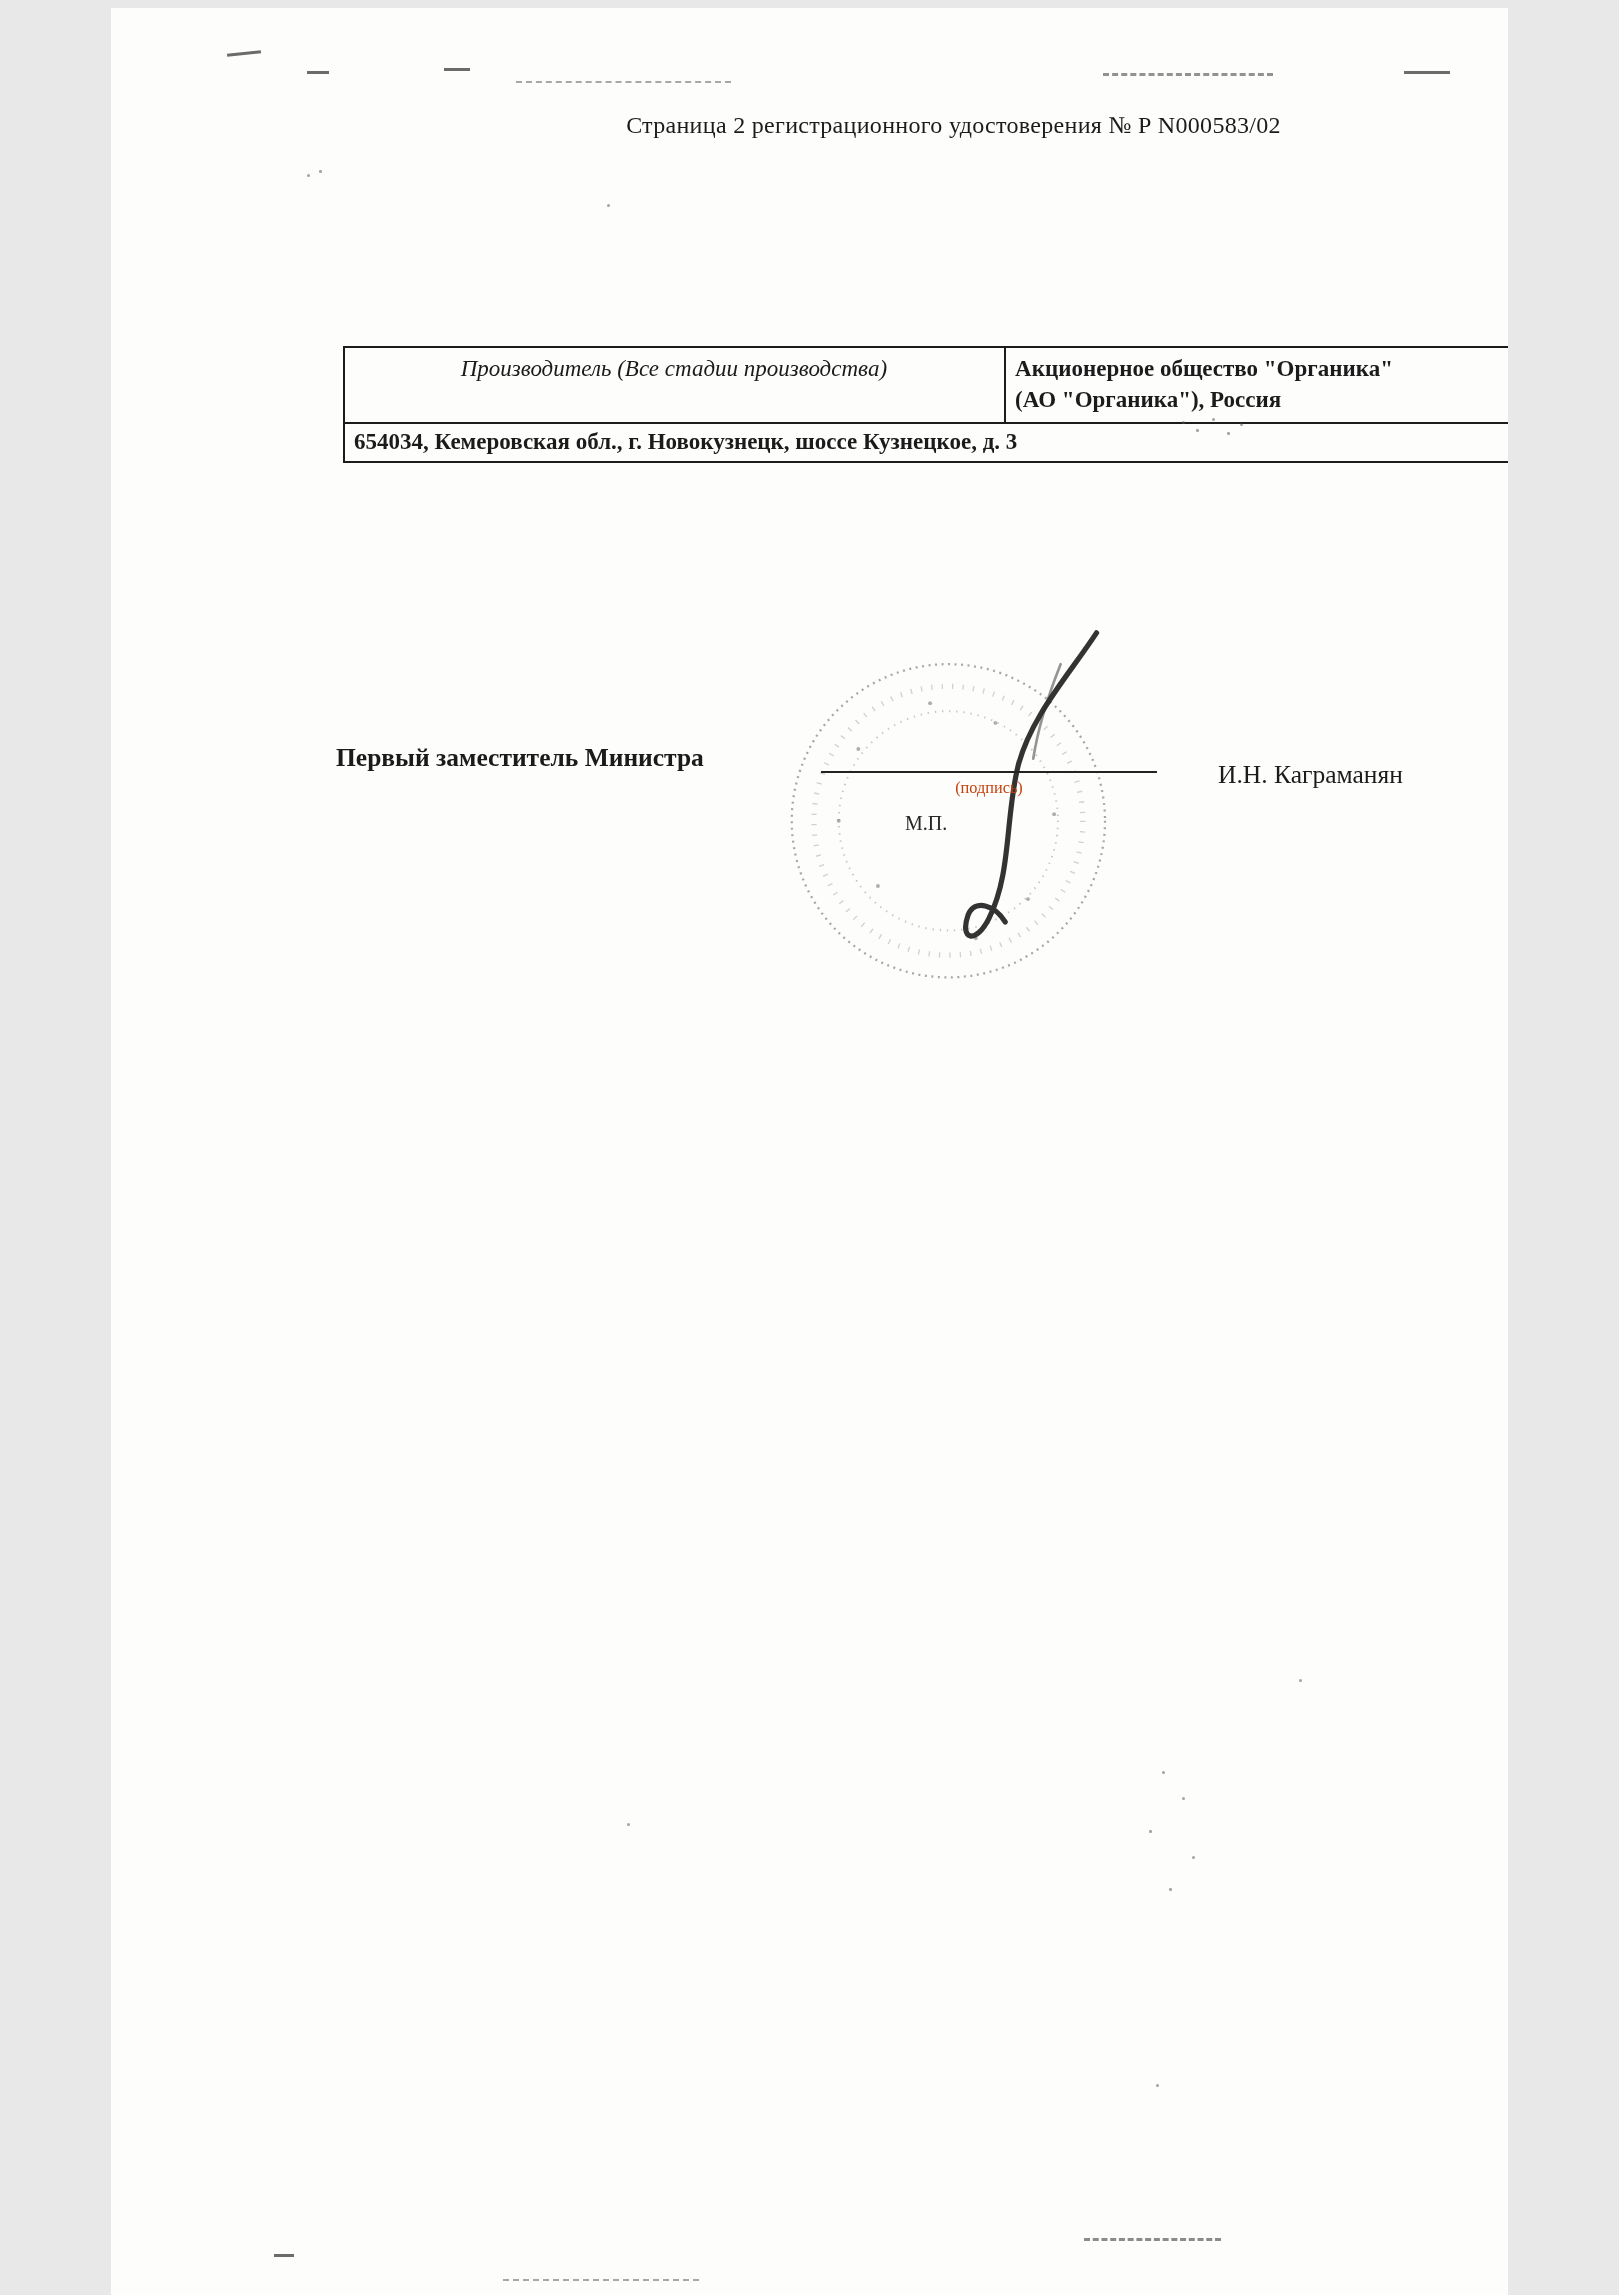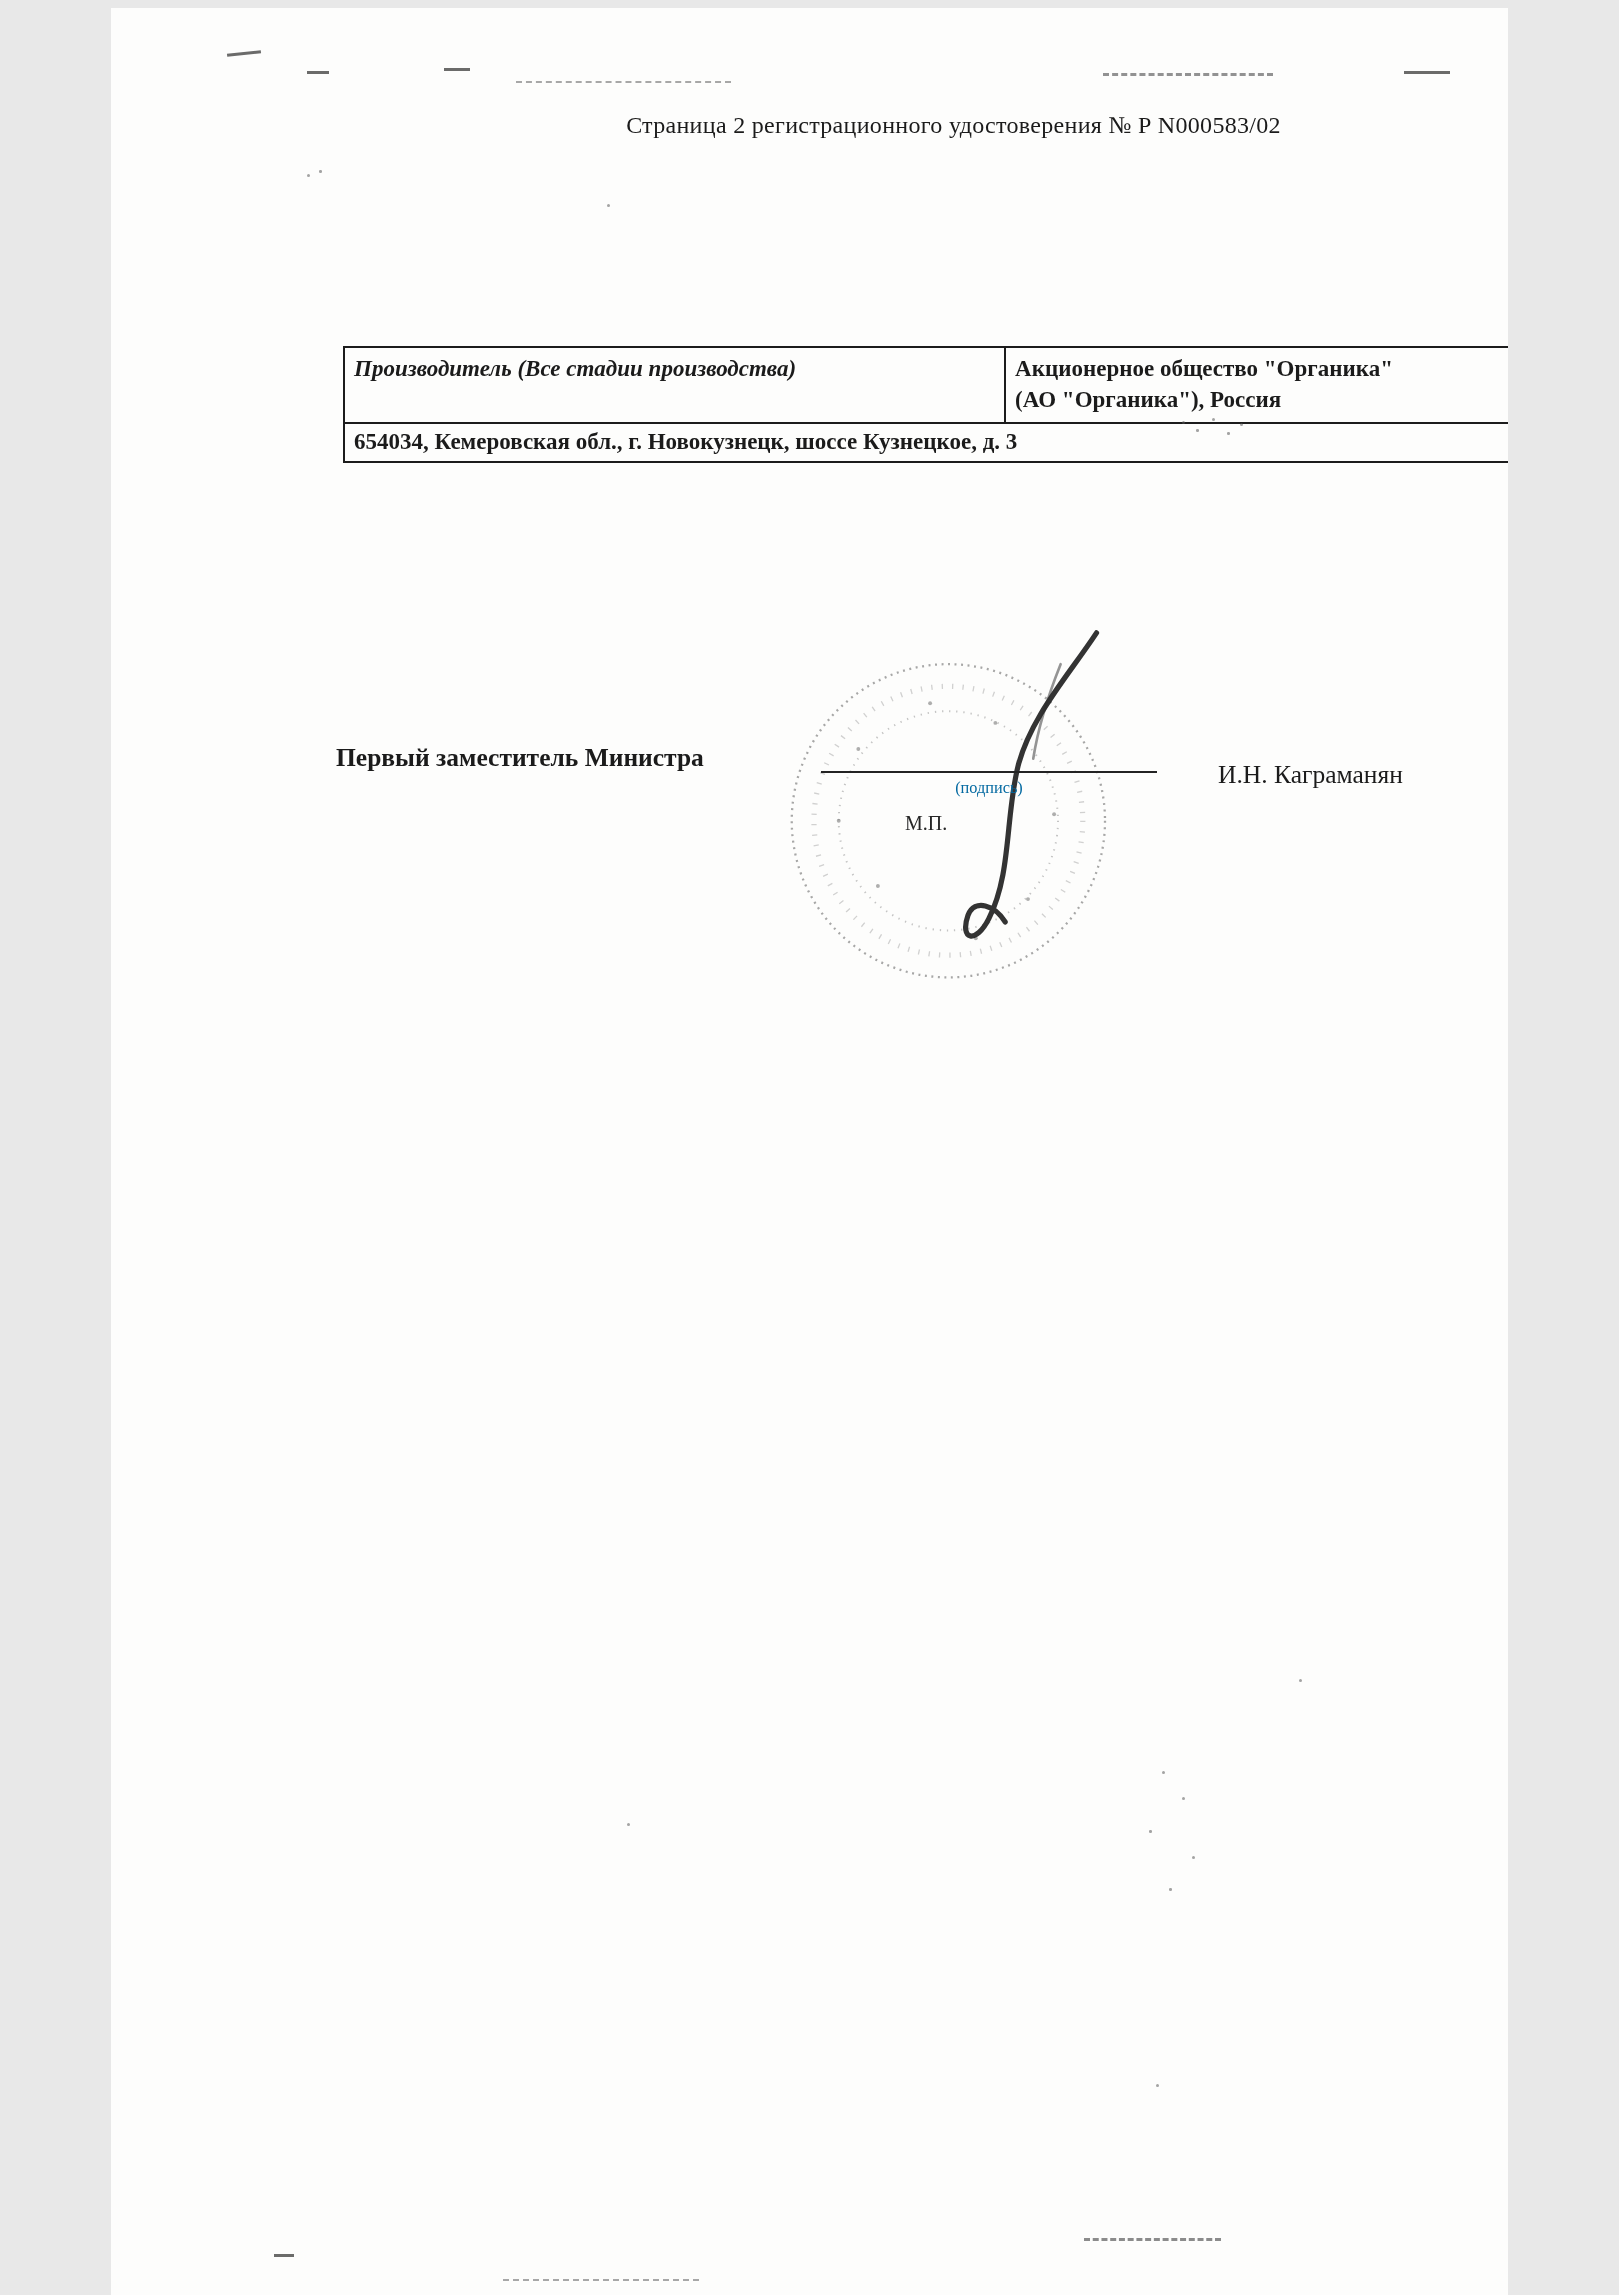--- a/index.html
+++ b/index.html
@@ -44,24 +44,25 @@
   }
   .cert-row-producer {
     display: flex;
     border-bottom: 2.6px solid #1c1c1c;
   }
   .cell-producer-label {
     width: 661px;
     box-sizing: border-box;
     border-right: 2.6px solid #1c1c1c;
     padding: 5.2px 10.4px 6.5px 9.1px;
-    font-weight: bold;
+    font-weight: normal;
     font-style: italic;
     font-size: 23px;
     line-height: 1.35;
+    text-align: center;
   }
   .cell-producer-value {
     flex: 1;
     padding: 5.2px 10.4px 6.5px 9.1px;
     font-weight: bold;
     font-size: 23px;
     line-height: 1.35;
   }
   .cert-row-address {
     padding: 5.2px 10.4px 6.5px 9.1px;
@@ -85,21 +86,21 @@
     width: 336px;
     border-top: 2.6px solid #232323;
   }
   .sig-caption {
     position: absolute;
     left: 710px;
     top: 770px;
     width: 336px;
     text-align: center;
     font-size: 16.3px;
-    color: #0369a1;
+    color: #c2410c;
   }
   .sig-mp {
     position: absolute;
     left: 794px;
     top: 804px;
     font-size: 20px;
     color: #262626;
   }
   .sig-name {
     position: absolute;

